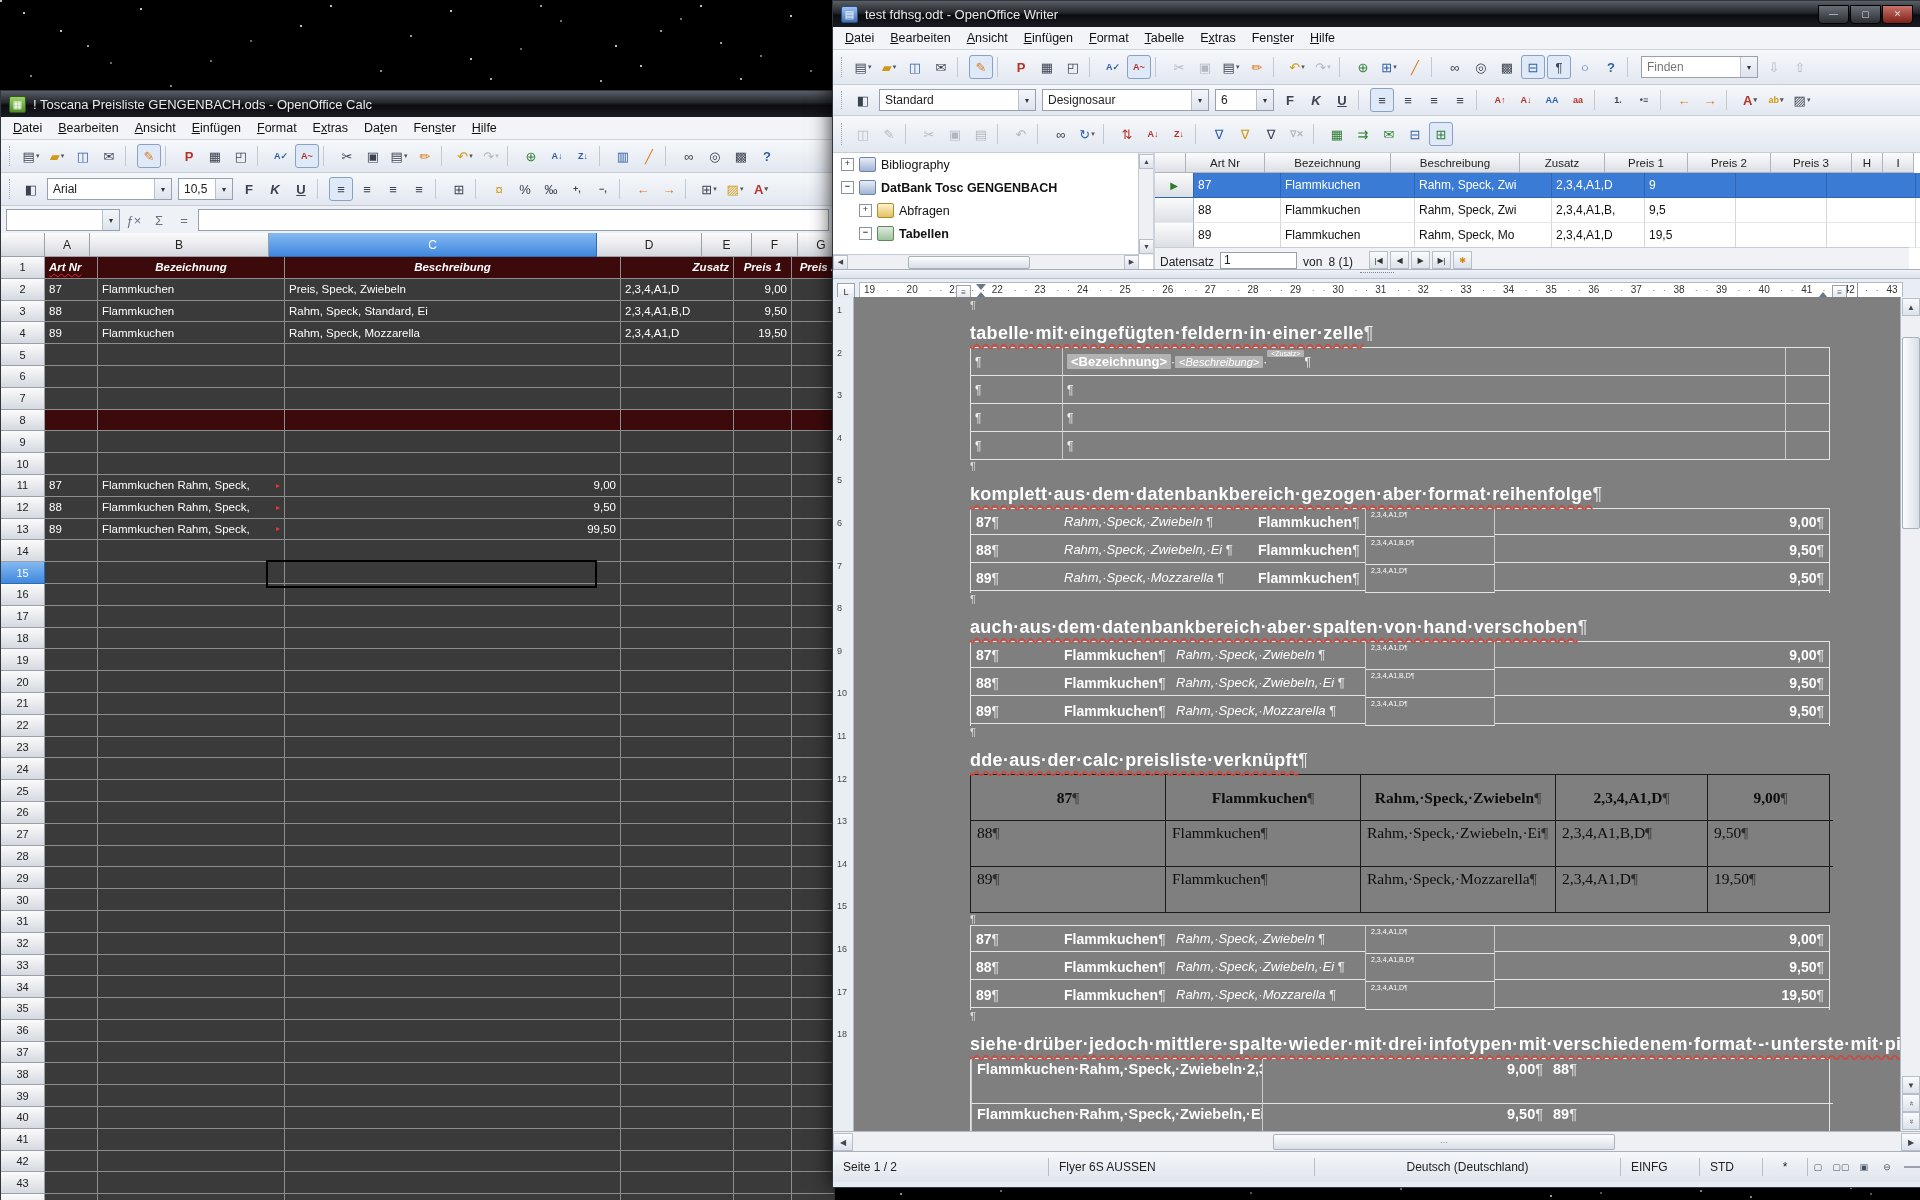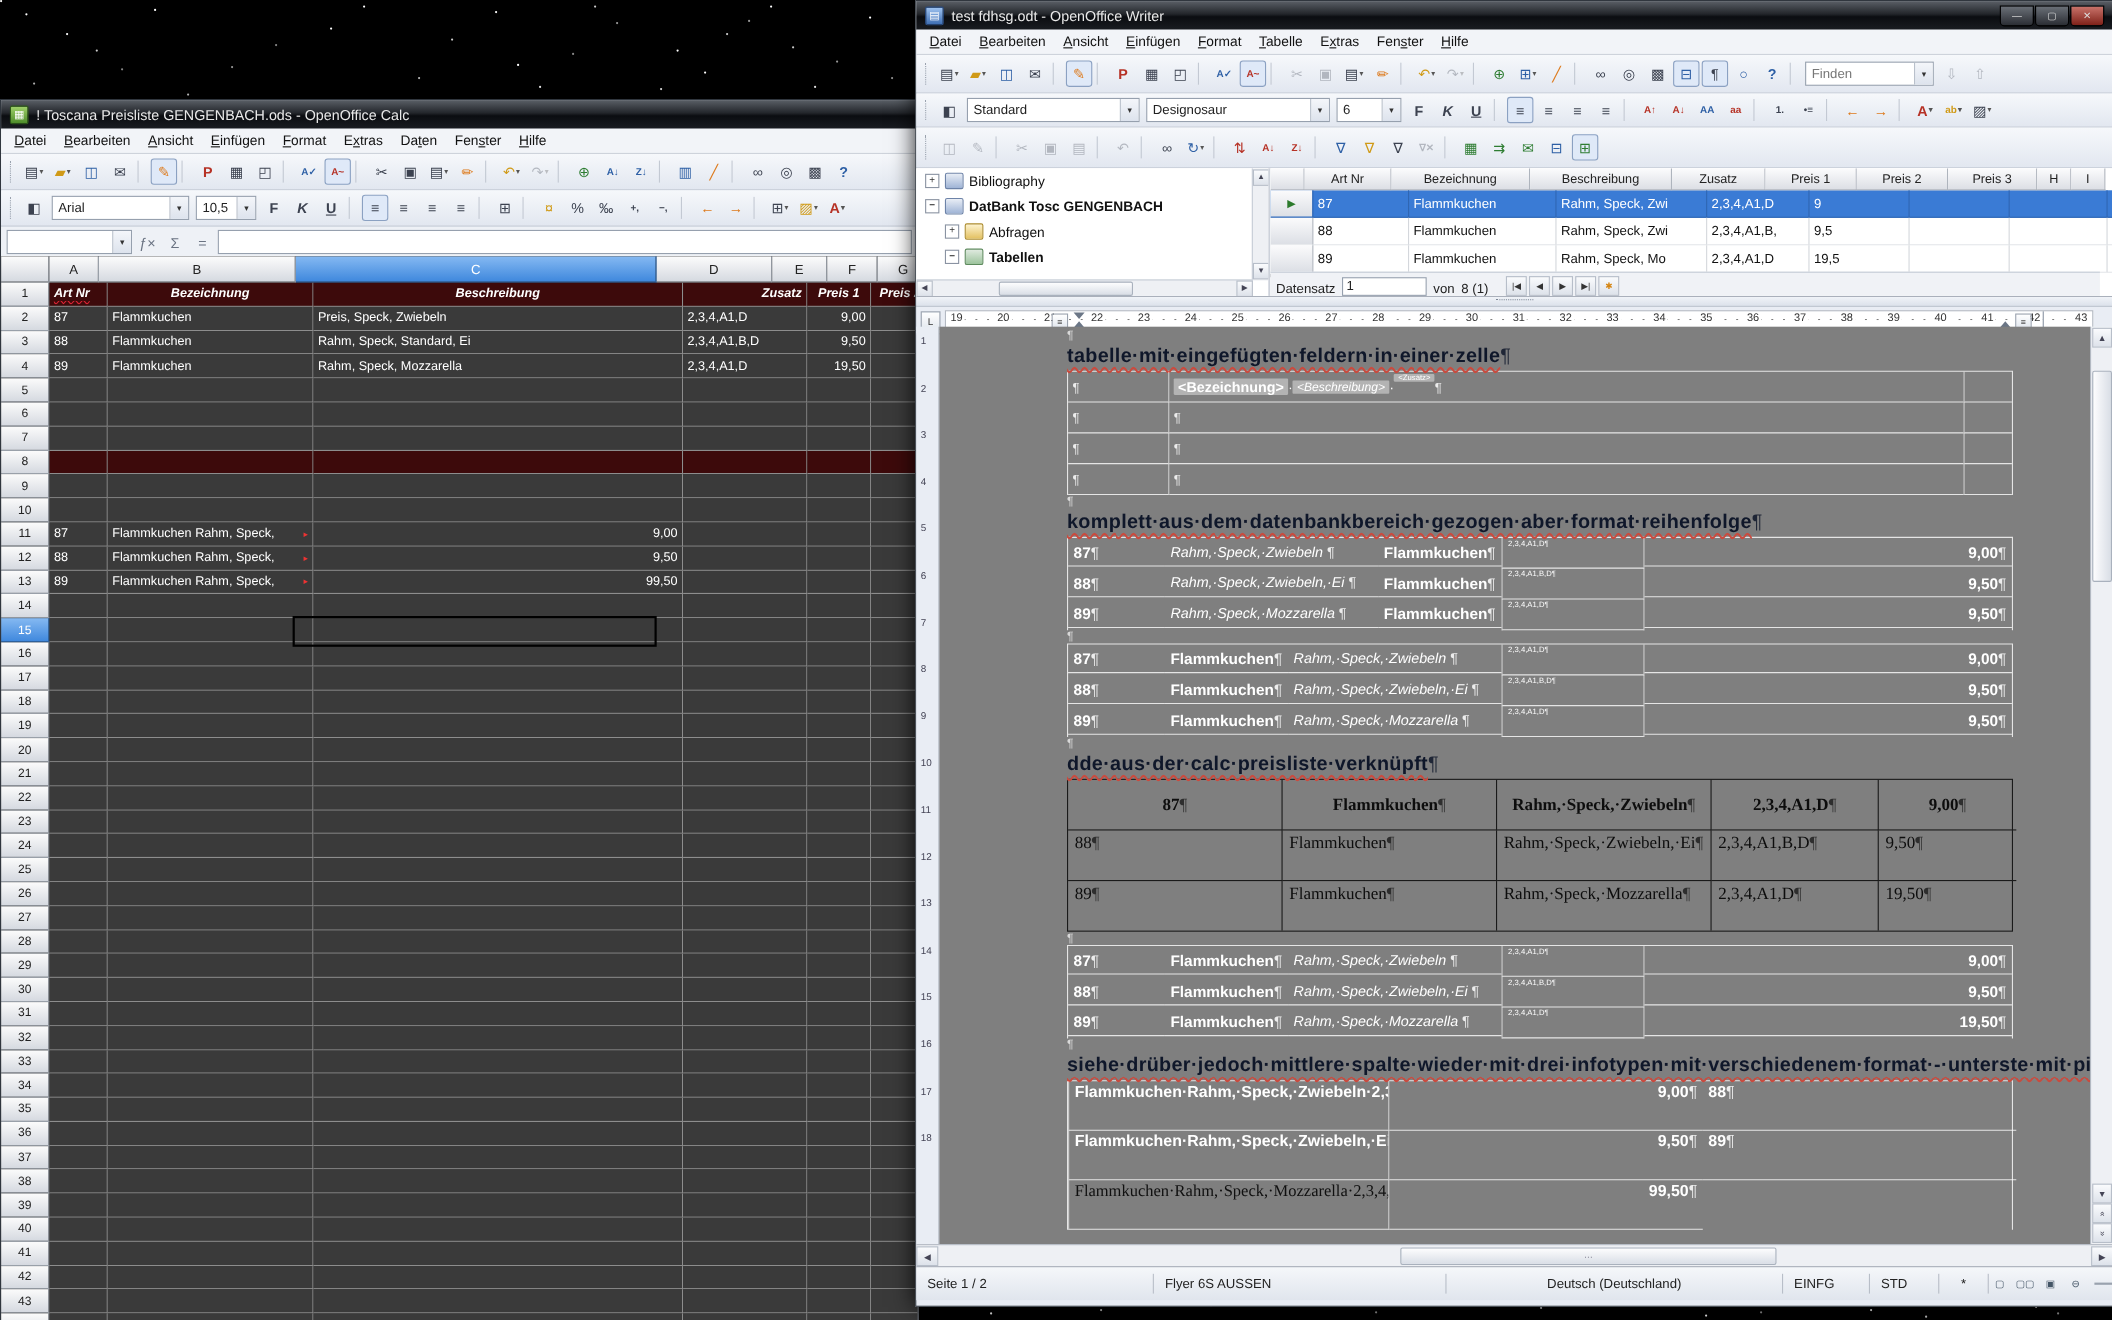--- a/index.html
+++ b/index.html
@@ -129,21 +129,21 @@
   #ruler-v{width:20px;flex:0 0 auto;background:#e9edf4;border-right:1px solid #b3b9c2;position:relative;}
   .vnum{position:absolute;left:4px;font-size:9px;color:#445;}
   #page{flex:1;background:#7f7f7f;position:relative;overflow:hidden;padding:2px 70px 0 116px;color:#fff;}
   #v-scroll{width:20px;flex:0 0 auto;background:#eef0f4;border-left:1px solid #b3b9c2;position:relative;}
   .vs-btn{position:absolute;left:1px;right:1px;height:16px;font-size:8px;color:#445;display:flex;align-items:center;
     justify-content:center;background:linear-gradient(#fafbfd,#dde2ea);border:1px solid #b7bec9;}
   #vs-thumb{position:absolute;left:1px;right:1px;top:40px;height:190px;background:linear-gradient(90deg,#fdfdfe,#d9dee6);
     border:1px solid #a9b1bd;border-radius:2px;}
   .pil{opacity:.85;font-weight:normal;font-style:normal;}
   .doc-p{height:12px;font-size:11px;color:#e8e8e8;line-height:12px;}
-  .doc-h{font-size:18px;font-weight:bold;letter-spacing:.3px;color:#0f172a;margin:2px 0 3px;line-height:21px;white-space:nowrap;}
+  .doc-h{font-size:18px;font-weight:bold;letter-spacing:.3px;color:#ffffff;margin:12px 0 3px;line-height:21px;white-space:nowrap;}
   .doc-h .hw{text-decoration-line:underline;text-decoration-style:wavy;text-decoration-color:#c94b3f;
     text-decoration-thick ness:1px;text-underline-offset:4px;}
   .wt{border-left:1px solid rgba(255,255,255,.8);border-right:1px solid rgba(255,255,255,.8);border-top:1px solid rgba(255,255,255,.8);}
   .t1{display:grid;grid-template-columns:92px 1fr 44px;}
   .t1 .c{border-bottom:1px solid rgba(255,255,255,.8);height:27px;display:flex;align-items:center;padding:0 4px;font-size:12px;overflow:hidden;}
   .t1 .c1{border-right:1px solid rgba(255,255,255,.6);}
   .t1 .c3{border-left:1px solid rgba(255,255,255,.6);}
   .fieldchip{background:#b3b3b3;color:#fff;padding:0 4px;font-weight:bold;font-size:13px;border-radius:1px;white-space:nowrap;}
   .fieldchip.fc2{font-style:italic;font-weight:normal;font-size:11px;}
   .fieldchip.fc3{font-size:7px;font-weight:normal;align-self:flex-start;margin-top:2px;}
@@ -1071,20 +1071,21 @@
           <div class="c name">Flammkuchen<span class="pil">¶</span></div>
           <div class="c zus">2,3,4,A1,B,D<span class="pil">¶</span></div>
           <div class="c price">9,50<span class="pil">¶</span></div>
           <div class="c num">89<span class="pil">¶</span></div>
           <div class="c desc">Rahm,·Speck,·Mozzarella&nbsp;<span class="pil">¶</span></div>
           <div class="c name">Flammkuchen<span class="pil">¶</span></div>
           <div class="c zus">2,3,4,A1,D<span class="pil">¶</span></div>
           <div class="c price">9,50<span class="pil">¶</span></div>
         </div>
         <div class="doc-p"><span class="pil">¶</span></div>
+        <div class="doc-h"><span class="hw">auch·aus·dem·datenbankbereich·aber·spalten·von·hand·verschoben</span><span class="pil">¶</span></div>
         <div class="dbt wt" style="grid-template-columns: 88px 112px 194px 130px 1fr;">
           <div class="c num">87<span class="pil">¶</span></div>
           <div class="c name">Flammkuchen<span class="pil">¶</span></div>
           <div class="c desc">Rahm,·Speck,·Zwiebeln&nbsp;<span class="pil">¶</span></div>
           <div class="c zus">2,3,4,A1,D<span class="pil">¶</span></div>
           <div class="c price">9,00<span class="pil">¶</span></div>
           <div class="c num">88<span class="pil">¶</span></div>
           <div class="c name">Flammkuchen<span class="pil">¶</span></div>
           <div class="c desc">Rahm,·Speck,·Zwiebeln,·Ei&nbsp;<span class="pil">¶</span></div>
           <div class="c zus">2,3,4,A1,B,D<span class="pil">¶</span></div>

